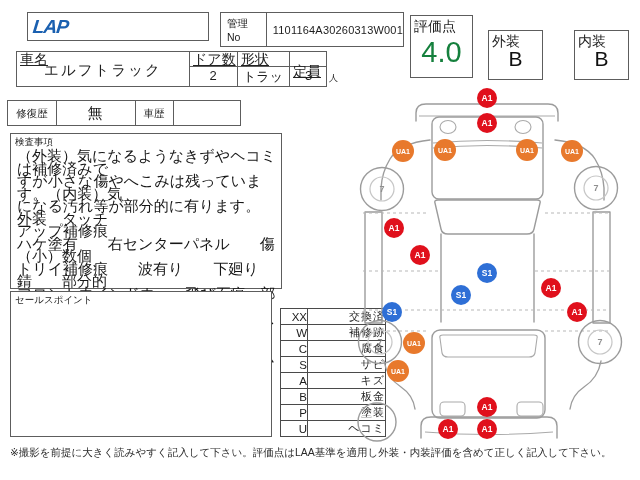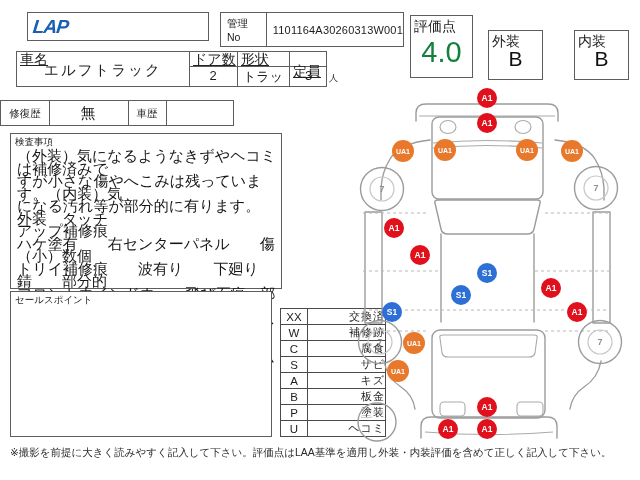--- a/index.html
+++ b/index.html
@@ -26,33 +26,33 @@
   .grade-value{position:absolute;left:0;right:0;top:16px;text-align:center;font-size:21px;color:#111;}
   .small-label{position:absolute;left:3px;top:2px;font-size:14px;color:#222;}
   
   .vehicle-box{left:16px;top:51px;width:311px;height:36px;}
   .vdiv{position:absolute;top:0;bottom:0;width:0;border-left:1px solid #5d5d5d;}
   .vhline{position:absolute;left:172px;right:0;top:14px;border-top:1px solid #5d5d5d;}
   .vname{position:absolute;left:0;width:172px;top:9px;text-align:center;font-size:14.5px;letter-spacing:2px;}
   .vval{position:absolute;top:16px;text-align:center;font-size:13px;}
   .capacity-unit{left:329px;top:72px;font-size:9px;}
   
-  .history-box{left:0;top:100px;width:234px;height:26px;padding-left:33px;}
+  .history-box{left:7px;top:100px;width:234px;height:26px;padding-left:33px;}
   .hlabel{position:absolute;top:6px;font-size:10.5px;text-align:center;}
   .hval{position:absolute;top:3px;text-align:center;font-size:15px;letter-spacing:1px;}
   
   .inspection-box{left:10px;top:133px;width:272px;height:156px;}
   .cell-label{position:absolute;left:4px;top:2px;font-size:9.5px;}
   .inspection-text{position:absolute;left:6px;right:4px;top:16px;font-size:15px;line-height:12.55px;
     white-space:pre-wrap;letter-spacing:0px;color:#161616;}
   .sales-box{left:10px;top:291px;width:262px;height:146px;}
   
   .legend{position:absolute;left:280px;top:308px;border-collapse:collapse;}
   .legend td{border:1px solid #4a4a4a;box-sizing:border-box;text-align:center;padding:0;background:#fff;}
-  .legend td.code{width:27px;height:15.2px;font-size:11.5px;}
+  .legend td.code{width:27px;height:15.2px;font-size:11.5px;text-align:right;}
   .legend td.meaning{width:78px;font-size:11px;letter-spacing:1px;text-align:right;}
   
   .diagram-svg{position:absolute;left:355px;top:85px;width:275px;height:360px;}
   .outline{stroke:#9c9c9c;stroke-width:1.4;fill:none;stroke-linejoin:round;stroke-linecap:round;}
   .outline-thin{stroke:#aaaaaa;stroke-width:1.1;fill:none;}
   .dashed{stroke:#b8b8b8;stroke-width:1.1;fill:none;stroke-dasharray:3 3;}
   .wheel-inner{stroke:#c6c6c6;stroke-width:1.2;fill:none;}
   .wheel-num{fill:#8f8f8f;font-size:9px;font-weight:bold;text-anchor:middle;font-family:"Liberation Sans",sans-serif;}
   .marker-text{fill:#ffffff;font-size:8.5px;font-weight:bold;text-anchor:middle;font-family:"Liberation Sans",sans-serif;}
   .marker-text.small{font-size:7px;}

